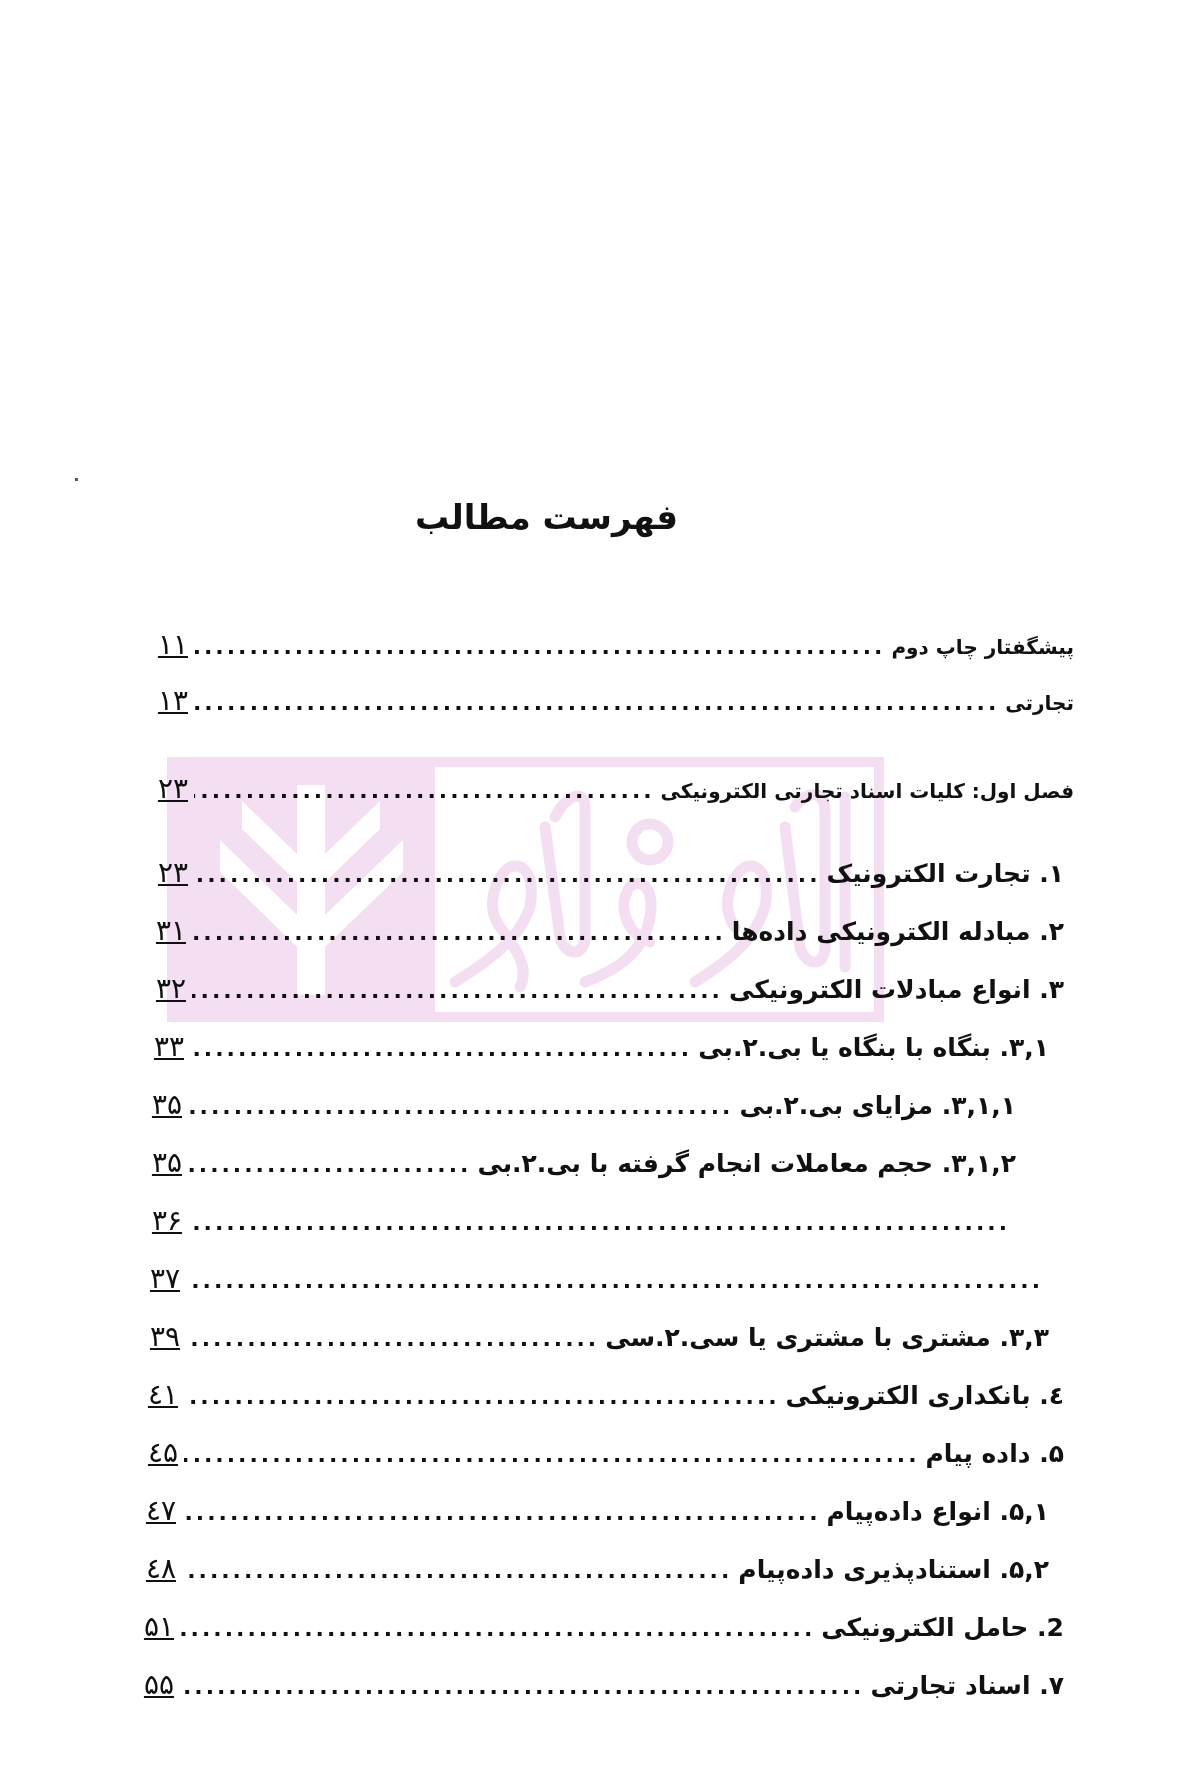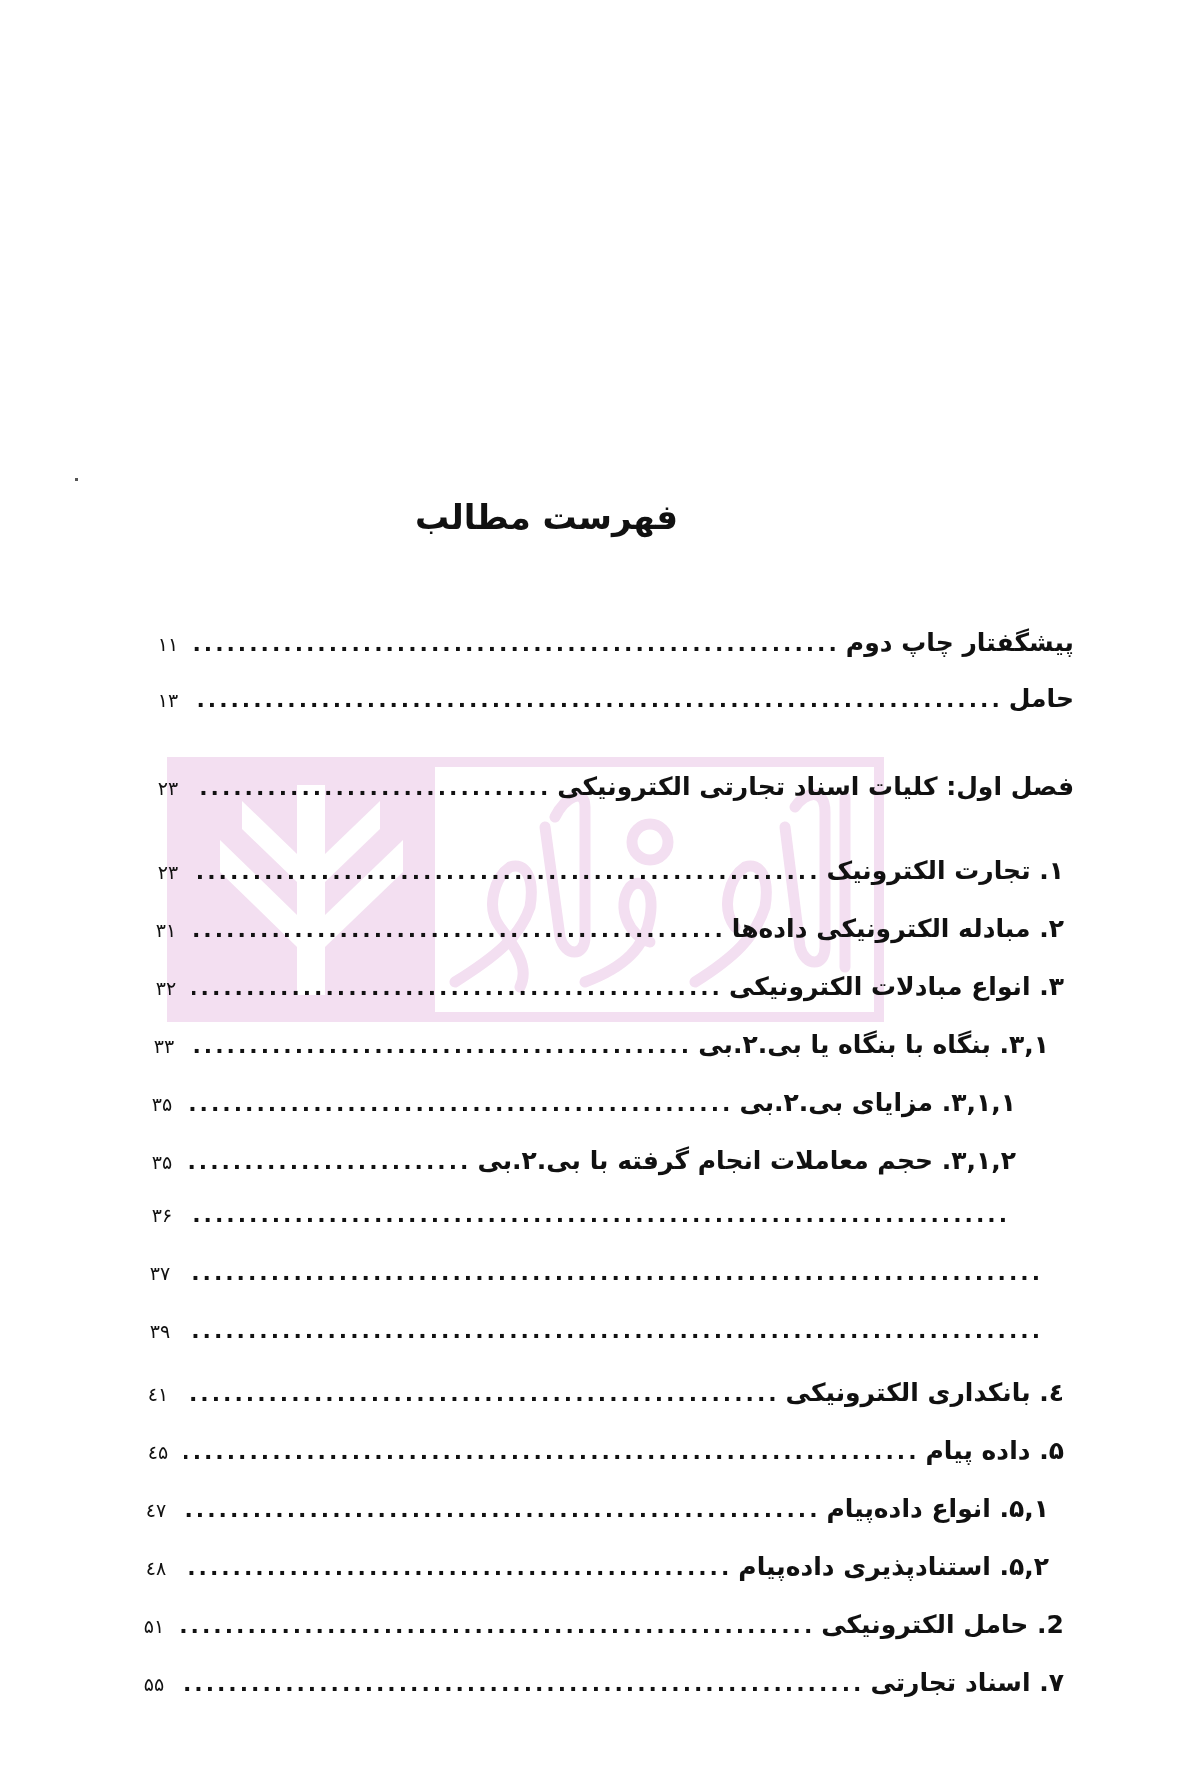--- a/index.html
+++ b/index.html
@@ -81,37 +81,38 @@
       align-items: baseline;
       white-space: nowrap;
     }
     .toc-label {
       font-size: 25px;
       flex: 0 0 auto;
       font-weight: bold;
     }
     .toc-label.strong {
       font-weight: bold;
-      font-size: 25px;
+      font-size: 20px;
     }
     .toc-leader {
       flex: 1 1 auto;
       overflow: hidden;
       margin: 0 6px;
       font-size: 22px;
       letter-spacing: 3px;
       color: #111;
       font-weight: bold;
       line-height: 1;
     }
     .toc-page {
       flex: 0 0 auto;
-      font-size: 19px;
+      font-size: 28px;
       min-width: 40px;
-      text-align: center;
+      text-align: right;
+      text-decoration: underline;
     }
   </style>
 </head>
 <body>
 
 <div class="speck"></div>
 
 <div class="watermark">
   <div class="wm-left">
     <svg width="260" height="265" viewBox="0 0 260 265">
@@ -143,21 +144,21 @@
 
 <div class="toc">
 
   <div class="toc-row" style="right:127px; left:148px; top:628px;">
     <span class="toc-label strong">پیشگفتار چاپ دوم</span>
     <span class="toc-leader">..................................................................................................................................</span>
     <span class="toc-page">۱۱</span>
   </div>
 
   <div class="toc-row" style="right:127px; left:148px; top:684px;">
-    <span class="toc-label strong">حامل</span>
+    <span class="toc-label strong">تجارتی</span>
     <span class="toc-leader">..................................................................................................................................</span>
     <span class="toc-page">۱۳</span>
   </div>
 
   <div class="toc-row" style="right:127px; left:148px; top:772px;">
     <span class="toc-label strong">فصل اول: کلیات اسناد تجارتی الکترونیکی</span>
     <span class="toc-leader">..................................................................................................................................</span>
     <span class="toc-page">۲۳</span>
   </div>
 
@@ -201,20 +202,21 @@
     <span class="toc-leader">..................................................................................................................................</span>
     <span class="toc-page">۳۶</span>
   </div>
 
   <div class="toc-row" style="right:152px; left:140px; top:1262px;">
     <span class="toc-leader">..................................................................................................................................</span>
     <span class="toc-page">۳۷</span>
   </div>
 
   <div class="toc-row" style="right:152px; left:140px; top:1320px;">
+    <span class="toc-label">۳,۳. مشتری با مشتری یا سی.۲.سی</span>
     <span class="toc-leader">..................................................................................................................................</span>
     <span class="toc-page">۳۹</span>
   </div>
 
   <div class="toc-row" style="right:137px; left:138px; top:1378px;">
     <span class="toc-label">٤. بانکداری الکترونیکی</span>
     <span class="toc-leader">..................................................................................................................................</span>
     <span class="toc-page">٤۱</span>
   </div>
 

